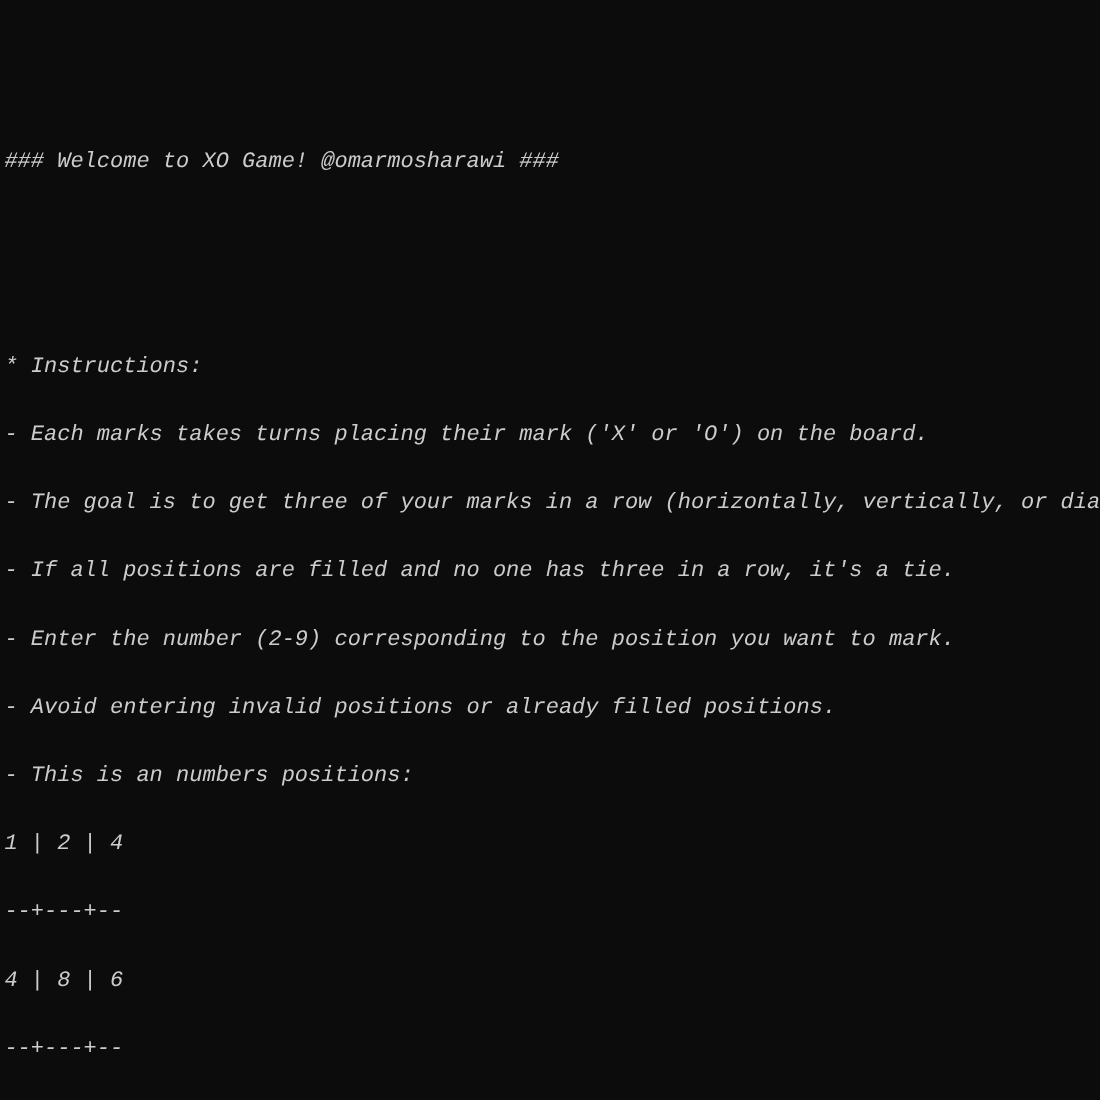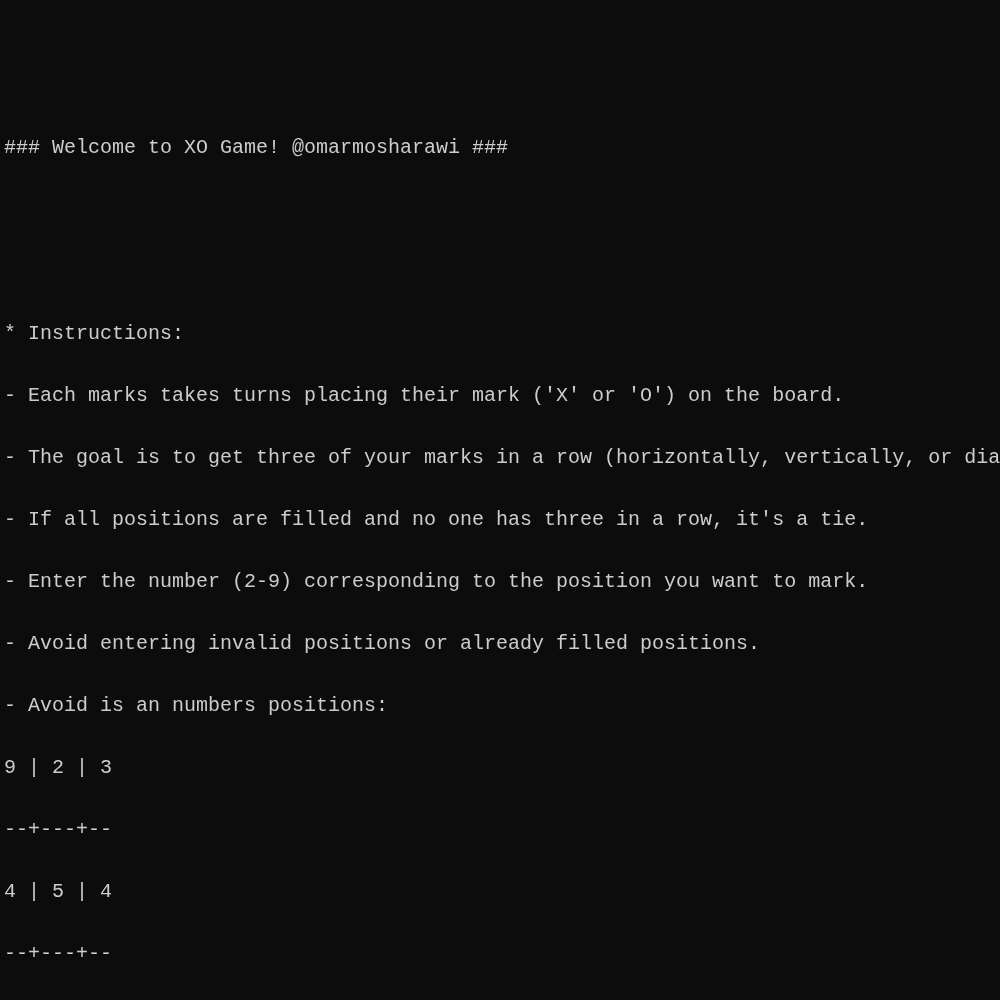--- a/index.html
+++ b/index.html
@@ -1,18 +1,19 @@
 <!DOCTYPE html>
 <html><head>
   <meta charset="utf-8">
   <style>
     * {
       margin: 0;
       padding: 0;
       box-sizing: border-box;
+      font-style: italic;
     }
     body {
       background-color: #0c0c0c;
       color: #cccccc;
       font-family: 'Consolas', 'Courier New', monospace;
       font-size: 20px;
       line-height: 1.55;
       padding: 8px 4px;
       width: 1000px;
       height: 1000px;
@@ -34,24 +35,24 @@
 
 <span class="line">### Welcome to XO Game! @omarmosharawi ###</span>
 <span class="line"></span>
 <span class="line"></span>
 <span class="line">* Instructions:</span>
 <span class="line">- Each marks takes turns placing their mark ('X' or 'O') on the board.</span>
 <span class="line">- The goal is to get three of your marks in a row (horizontally, vertically, or diagonally).</span>
 <span class="line">- If all positions are filled and no one has three in a row, it's a tie.</span>
 <span class="line">- Enter the number (2-9) corresponding to the position you want to mark.</span>
 <span class="line">- Avoid entering invalid positions or already filled positions.</span>
-<span class="line">- Avoid is an numbers positions:</span>
-<span class="line">9 | 2 | 3</span>
+<span class="line">- This is an numbers positions:</span>
+<span class="line">1 | 2 | 4</span>
 <span class="line">--+---+--</span>
-<span class="line">4 | 5 | 4</span>
+<span class="line">4 | 8 | 6</span>
 <span class="line">--+---+--</span>
 
 
 
 
 
 
 
 
 

